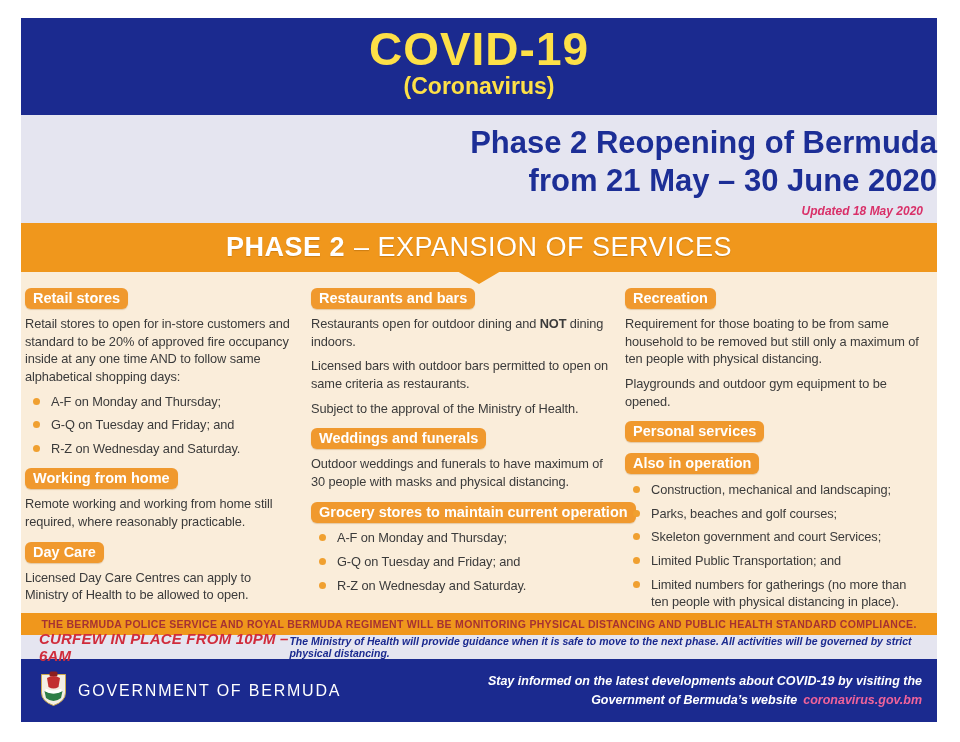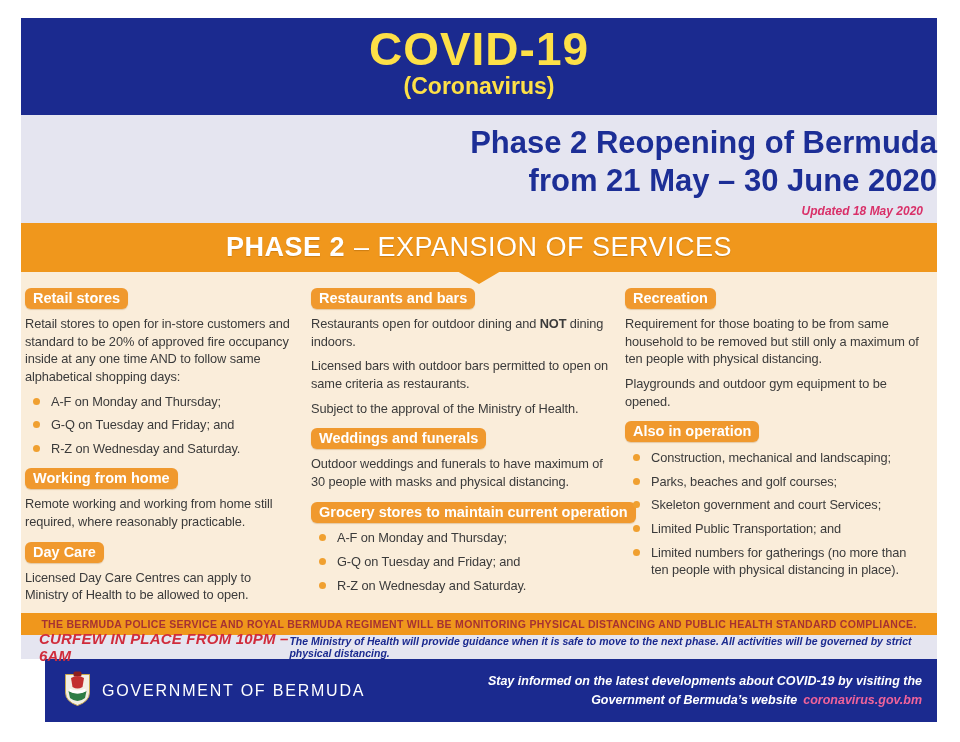--- a/index.html
+++ b/index.html
@@ -41,21 +41,21 @@
   
   .police-strip { height:22px; background:#F0971C; color:#A63232; font-weight:bold; font-size:10.5px;
                   text-align:center; line-height:22px; letter-spacing:0.3px; }
   .curfew-strip { height:24px; background:#E5E5F0; display:flex; justify-content:space-between; align-items:center;
                   padding:0 13px 0 18px; box-sizing:border-box; }
   .curfew { color:#D02C3C; font-weight:bold; font-style:italic; font-size:15px; letter-spacing:0.2px; }
   .ministry { color:#1B2A8F; font-style:italic; font-weight:bold; font-size:10.5px; }
 
   
   .footer { height:63px; background:#1B2A8F; display:flex; justify-content:space-between; align-items:center;
-            padding:0 15px 0 19px; box-sizing:border-box; color:#fff;margin-left:24px; }
+            padding:0 15px 0 19px; box-sizing:border-box; color:#fff; }
   .gov { display:flex; align-items:center; gap:11px; }
   .gov-label { font-size:16px; letter-spacing:1.8px; font-weight:normal; }
   .stay { text-align:right; font-weight:bold; font-style:italic; font-size:12.5px; line-height:1.45; }
   .stay .link { color:#F0639A; text-decoration:none; margin-left:6px; }
 
   
   .virus { position:absolute; z-index:1; }
   .virus svg { display:block; width:100%; height:100%; }
   .virus-left-large  { left:7px;   top:43px; width:84px;  height:84px; }
   .virus-left-small  { left:96px;  top:17px; width:50px;  height:50px; }
@@ -224,21 +224,21 @@
         <div class="section"><span class="badge">Restaurants and bars</span><p class="para"><span>Restaurants open for outdoor dining and </span><span class="bold">NOT</span><span> dining indoors.</span></p><p class="para"><span>Licensed bars with outdoor bars permitted to open on same criteria as restaurants.</span></p><p class="para"><span>Subject to the approval of the Ministry of Health.</span></p></div>
         <div class="section"><span class="badge">Weddings and funerals</span><p class="para"><span>Outdoor weddings and funerals to have maximum of 30 people with masks and physical distancing.</span></p></div>
         <div class="section"><span class="badge">Grocery stores to maintain current operation</span><ul class="bullets">
             <li class="bullet"><span class="dot"></span><span>A-F on Monday and Thursday;</span></li>
             <li class="bullet"><span class="dot"></span><span>G-Q on Tuesday and Friday; and</span></li>
             <li class="bullet"><span class="dot"></span><span>R-Z on Wednesday and Saturday.</span></li>
           </ul></div>
       </div>
       <div class="column">
         <div class="section"><span class="badge">Recreation</span><p class="para"><span>Requirement for those boating to be from same household to be removed but still only a maximum of ten people with physical distancing.</span></p><p class="para"><span>Playgrounds and outdoor gym equipment to be opened.</span></p></div>
-        <div class="section"></div>
+        <div class="section"><span class="badge">Personal services</span></div>
         <div class="section"><span class="badge">Also in operation</span><ul class="bullets">
             <li class="bullet"><span class="dot"></span><span>Construction, mechanical and landscaping;</span></li>
             <li class="bullet"><span class="dot"></span><span>Parks, beaches and golf courses;</span></li>
             <li class="bullet"><span class="dot"></span><span>Skeleton government and court Services;</span></li>
             <li class="bullet"><span class="dot"></span><span>Limited Public Transportation; and</span></li>
             <li class="bullet"><span class="dot"></span><span>Limited numbers for gatherings (no more than ten people with physical distancing in place).</span></li>
           </ul></div>
       </div>
     </div>
 

